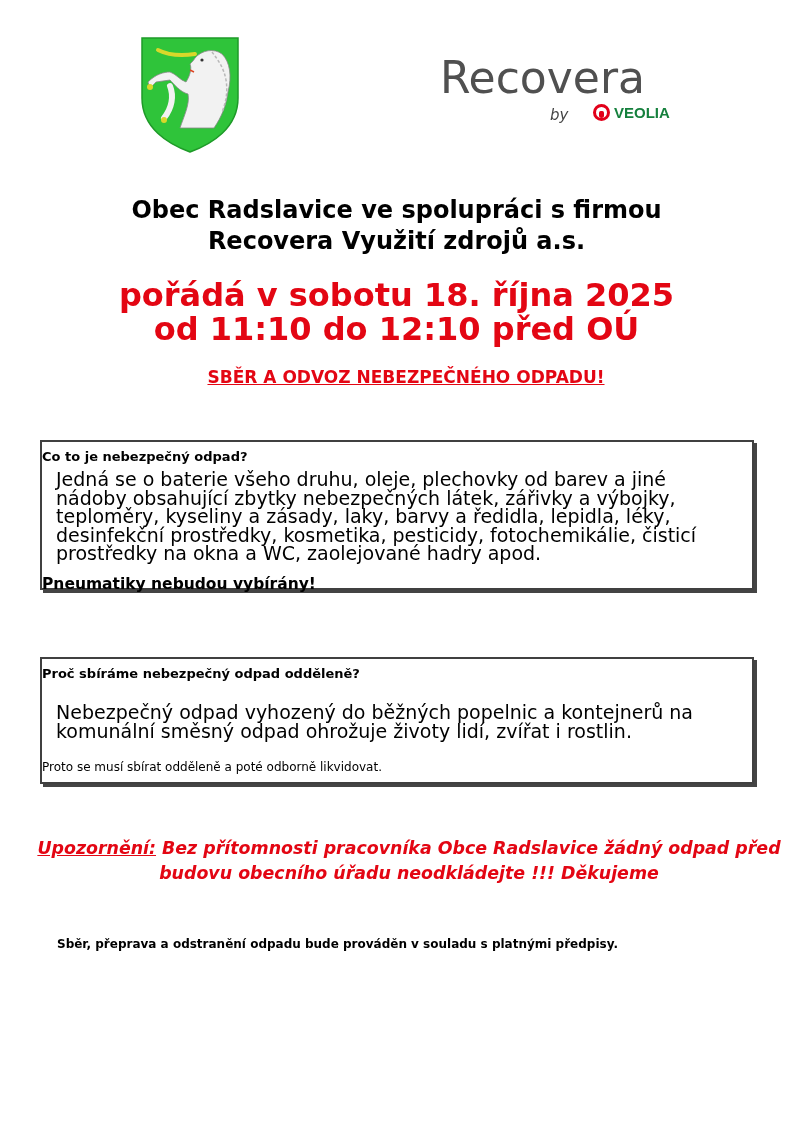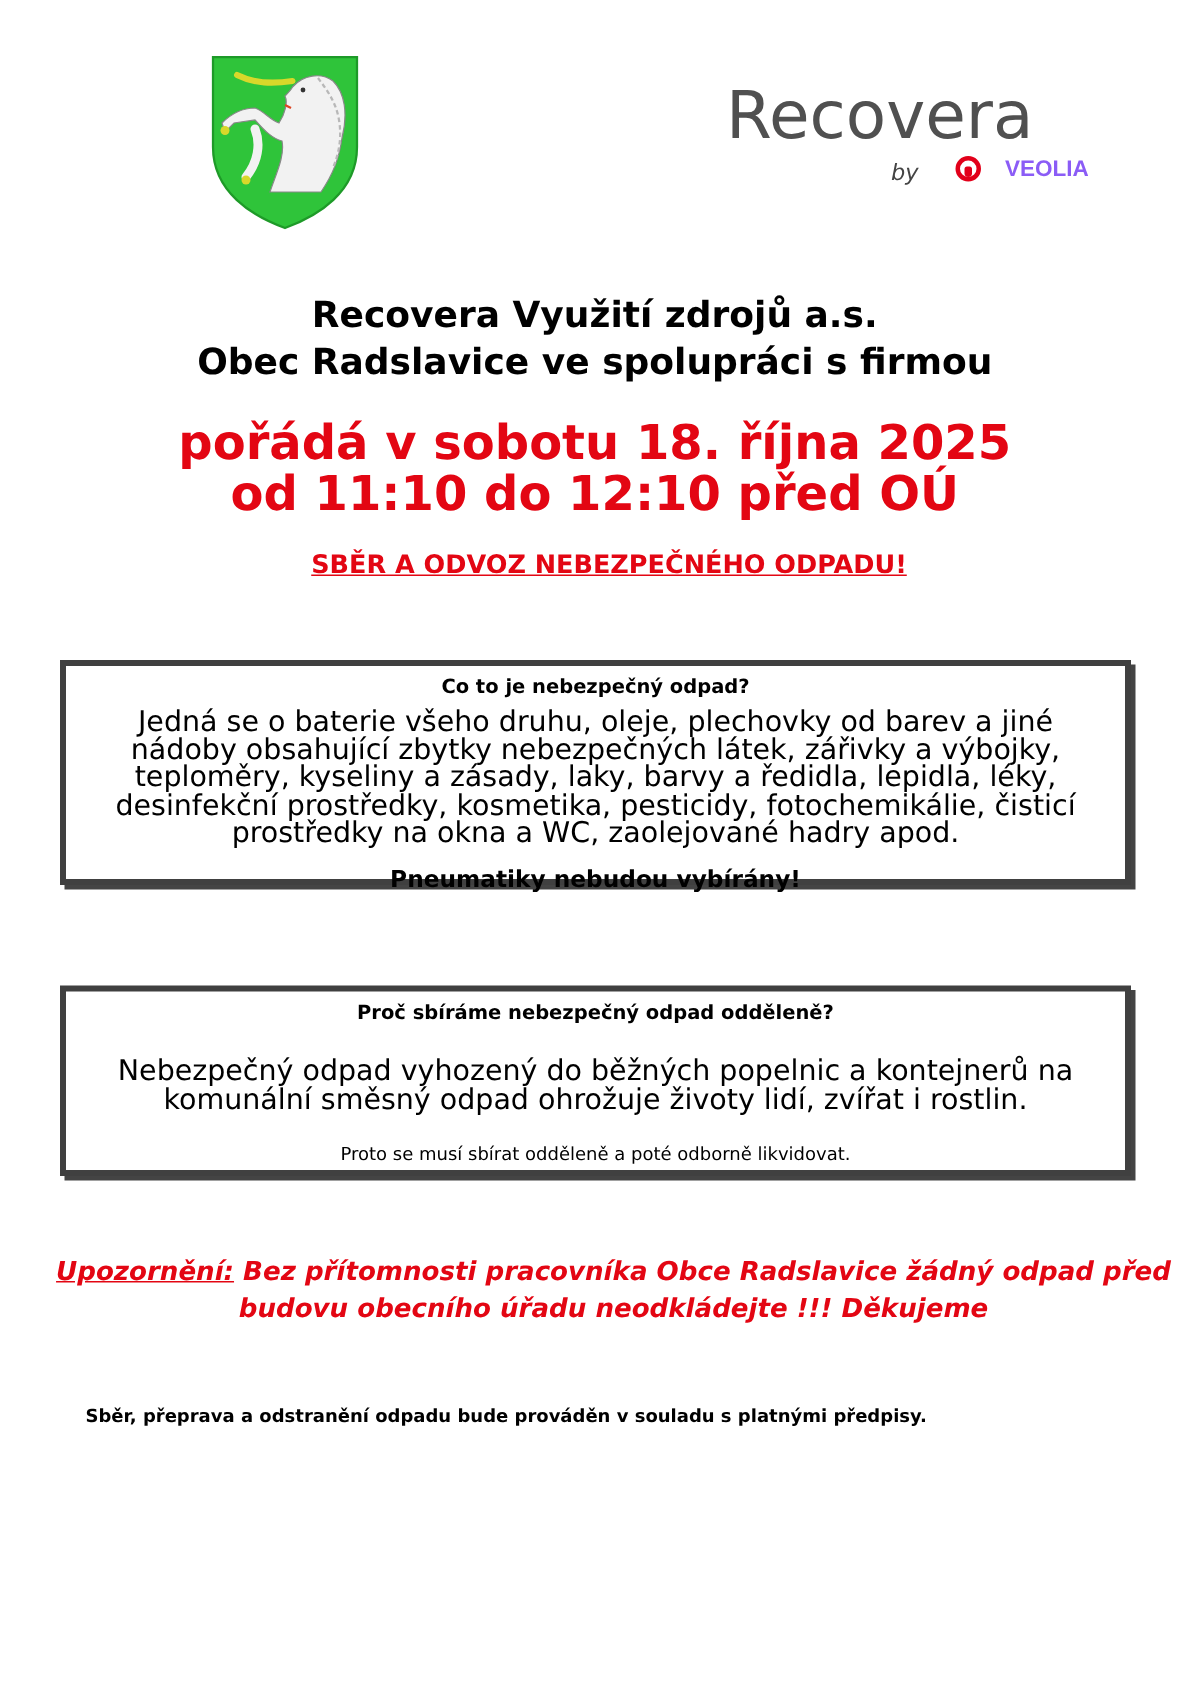--- a/index.html
+++ b/index.html
@@ -1,27 +1,27 @@
 <!DOCTYPE html>
 <html><head>
 <meta charset="utf-8">
 <style>
   html, body { margin: 0; padding: 0; background: #ffffff; }
   body { width: 793px; height: 1122px; position: relative; overflow: hidden; font-family: "DejaVu Sans", sans-serif; color: #000; }
   .crest { position: absolute; left: 140px; top: 36px; width: 100px; height: 118px; }
-  .logo { position: absolute; left: 482px; top: 52px; width: 240px; height: 80px; }
+  .logo { position: absolute; left: 438px; top: 52px; width: 240px; height: 80px; }
   .logo-word { position: absolute; left: 2px; top: 0; font-family: "DejaVu Sans", sans-serif; font-size: 44px; color: #505050; letter-spacing: 0px; font-weight: normal; }
   .logo-by { position: absolute; left: 112px; top: 54px; font-size: 15px; font-style: italic; color: #444; }
-  .logo-veolia { position: absolute; left: 155px; top: 52px; font-family: "Liberation Sans", sans-serif; font-weight: bold; font-size: 15px; color: #8b5cf6; display: flex; align-items: center; gap: 16px; }
+  .logo-veolia { position: absolute; left: 155px; top: 52px; font-family: "Liberation Sans", sans-serif; font-weight: bold; font-size: 15px; color: #15803d; display: flex; align-items: center; gap: 4px; }
   .veolia-mark { width: 17px; height: 17px; border-radius: 50%; border: 3px solid #e2001a; box-sizing: border-box; position: relative; }
   .veolia-mark::after { content: ""; position: absolute; left: 3px; top: 4px; width: 5px; height: 7px; background: #e2001a; border-radius: 2px 2px 3px 3px; }
   .title { position: absolute; left: 0; width: 793px; top: 195px; text-align: center; font-weight: bold; font-size: 24px; line-height: 31px; }
   .date { position: absolute; left: 0; width: 793px; top: 278px; text-align: center; font-weight: bold; font-size: 32px; line-height: 34px; color: #e30613; }
   .headline { position: absolute; left: 0; width: 812px; top: 367px; text-align: center; font-family: "DejaVu Sans", sans-serif; font-weight: bold; font-size: 17px; color: #e30613; text-decoration: underline; }
-  .box { position: absolute; left: 40px; width: 714px; background: #fff; border: 4px solid #404040; box-shadow: 3px 3px 0 #444; box-sizing: border-box; text-align: center; }
+  .box { position: absolute; left: 40px; width: 714px; background: #fff; border: 2px solid #404040; box-shadow: 3px 3px 0 #444; box-sizing: border-box; text-align: left; }
   .box1 { top: 440px; height: 150px; }
   .box2 { top: 657px; height: 127px; }
   .box-title { font-weight: bold; font-size: 13px; margin-top: 7px; }
   .box-body { font-size: 19px; line-height: 18.5px; margin: 6px 14px 0 14px; }
   .box-strong { font-weight: bold; font-size: 15.5px; margin-top: 12px; }
   .box2 .box-body { margin-top: 22px; }
   .box2 .box-body2 { font-size: 12px; margin-top: 20px; }
   .warning { position: absolute; left: 0; width: 818px; top: 836px; text-align: center; font-weight: bold; font-style: italic; font-size: 17.4px; line-height: 25px; color: #e30613; }
   .warning u { text-decoration: underline; }
   .footer { position: absolute; left: 57px; top: 937px; font-weight: bold; font-size: 12px; }
@@ -46,22 +46,22 @@
 <div class="logo">
   <div class="logo-word">Recovera</div>
   <div class="logo-by">by</div>
   <div class="logo-veolia">
     <span class="veolia-mark"></span>
     <span>VEOLIA</span>
   </div>
 </div>
 
 <div class="title">
+  <div>Obec Radslavice ve spolupráci s firmou</div>
   <div>Recovera Využití zdrojů a.s.</div>
-  <div>Obec Radslavice ve spolupráci s firmou</div>
 </div>
 
 <div class="date">
   <div>pořádá v sobotu 18. října 2025</div>
   <div>od 11:10 do 12:10 před OÚ</div>
 </div>
 
 <div class="headline">SBĚR A ODVOZ NEBEZPEČNÉHO ODPADU!</div>
 
 <div class="box box1">

